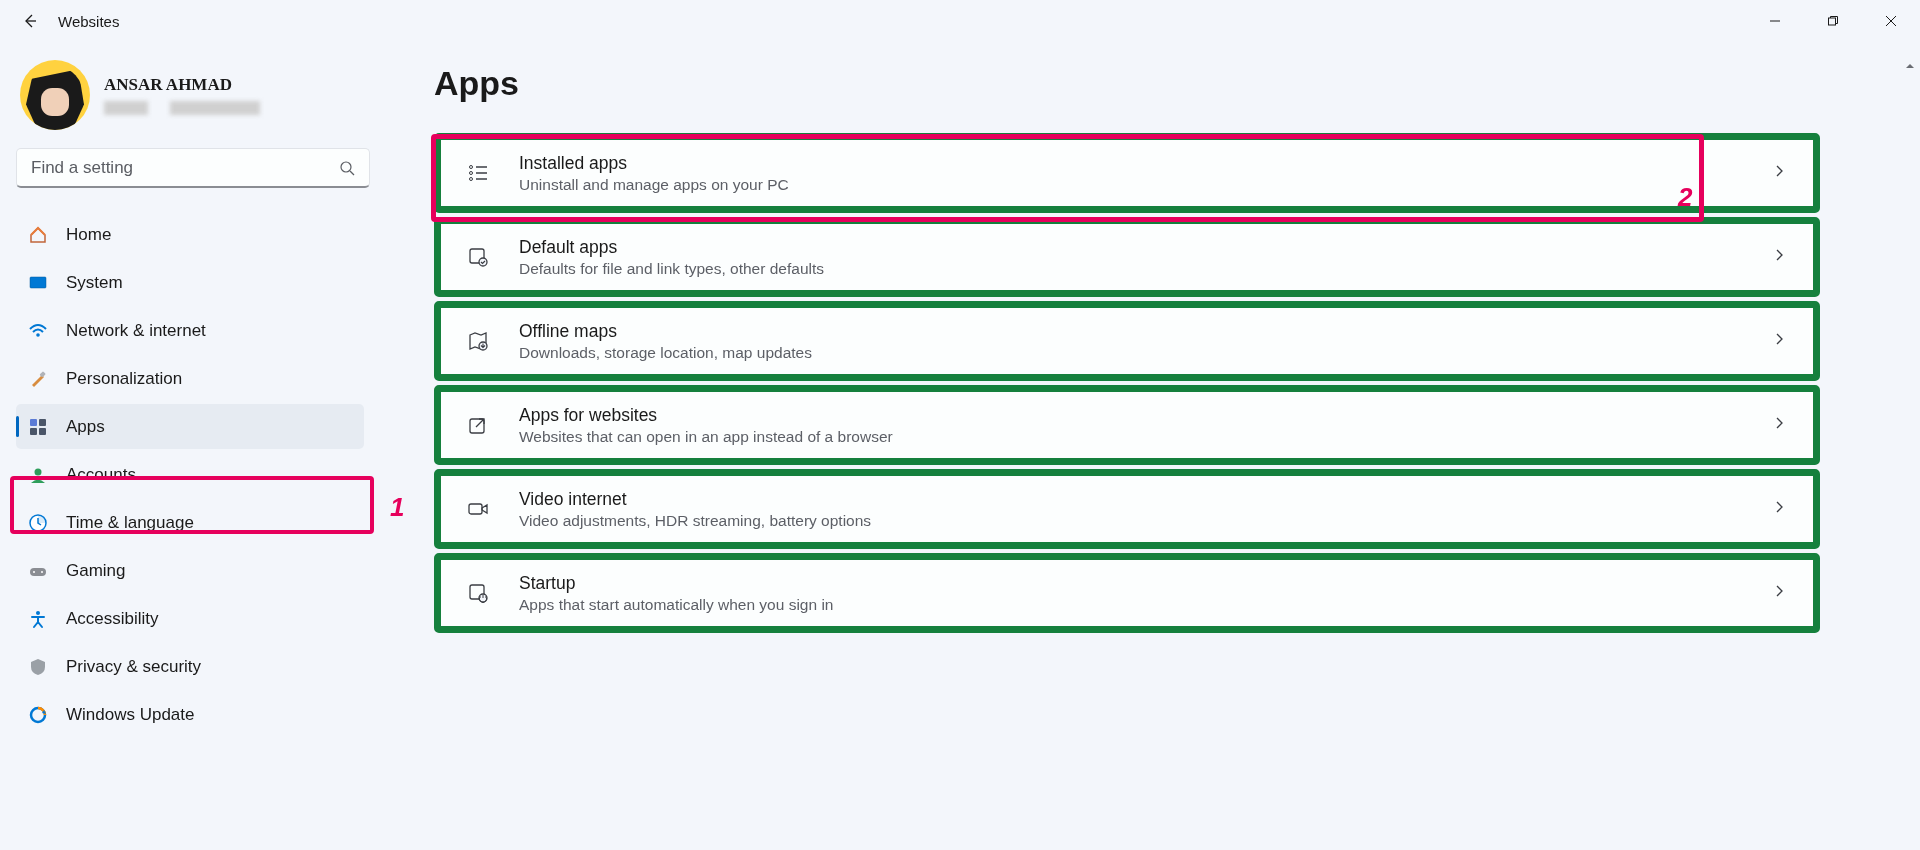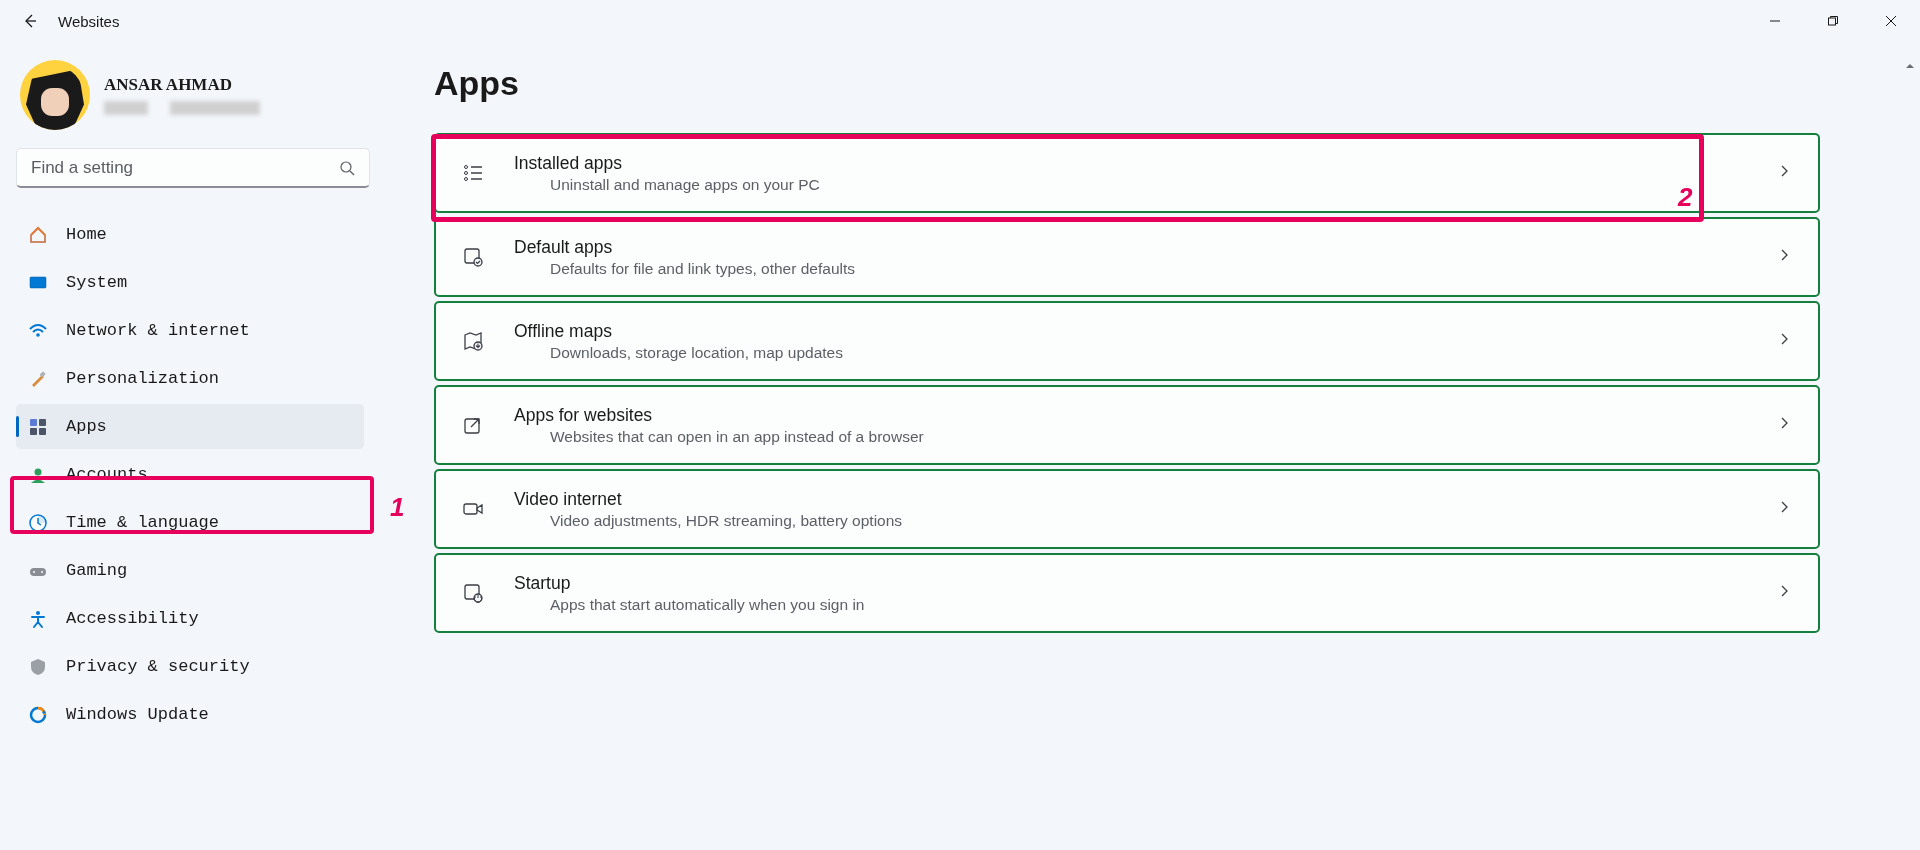--- a/index.html
+++ b/index.html
@@ -70,21 +70,21 @@
     flex: 1; border: none; background: transparent; outline: none;
     font-size: 17px; color: #5a5d63;
   }
   .search-input::placeholder { color: #5a5d63; }
   .search-icon { width: 16px; height: 16px; color: #5a5d63; }
 
   .nav { display: flex; flex-direction: column; gap: 3px; position: relative; }
   .nav-item {
     height: 45px; display: flex; align-items: center; gap: 18px;
     padding: 0 12px; border-radius: 5px; cursor: pointer;
-    font-size: 17px; position: relative; font-family: Liberation Mono, monospace;
+    font-size: 17px; position: relative;
   }
   .nav-item.active { background: #e6ebf2; }
   .nav-item.active::before {
     content: ""; position: absolute; left: 0; top: 12px; bottom: 12px;
     width: 3px; background: #0067c0; border-radius: 2px;
   }
   .nav-icon { width: 20px; height: 20px; display: flex; align-items: center; justify-content: center; }
 
   
   .annot-box-1 {
@@ -104,32 +104,32 @@
   
   .content {
     flex: 1; padding: 22px 100px 0 54px;
     overflow-y: auto;
     position: relative;
   }
   .page-title { font-size: 34px; font-weight: 600; margin-bottom: 30px; }
 
   .card {
     background: #fcfefe;
-    border: 2px solid #15803d;
+    border: 7px solid #15803d;
     border-radius: 5px;
     height: 80px;
     display: flex; align-items: center;
     padding: 0 24px;
     margin-bottom: 4px;
     cursor: pointer;
   }
   .card-icon { width: 26px; height: 26px; margin-right: 28px; color: #3a3d43; display: flex; align-items: center; justify-content: center; }
   .card-text { flex: 1; }
   .card-title { font-size: 17.5px; font-weight: 400; margin-bottom: 2px; }
-  .card-sub { font-size: 15.5px; color: #5c5f66; margin-left: 36px; }
+  .card-sub { font-size: 15.5px; color: #5c5f66; }
   .card-chevron { width: 16px; color: #3a3d43; }
 
   .annot-box-2 {
     position: absolute;
     border: 5px solid #e6005c;
     border-radius: 4px;
     pointer-events: none;
     left: 51px; top: 92px;
     width: 1273px; height: 88px;
   }

